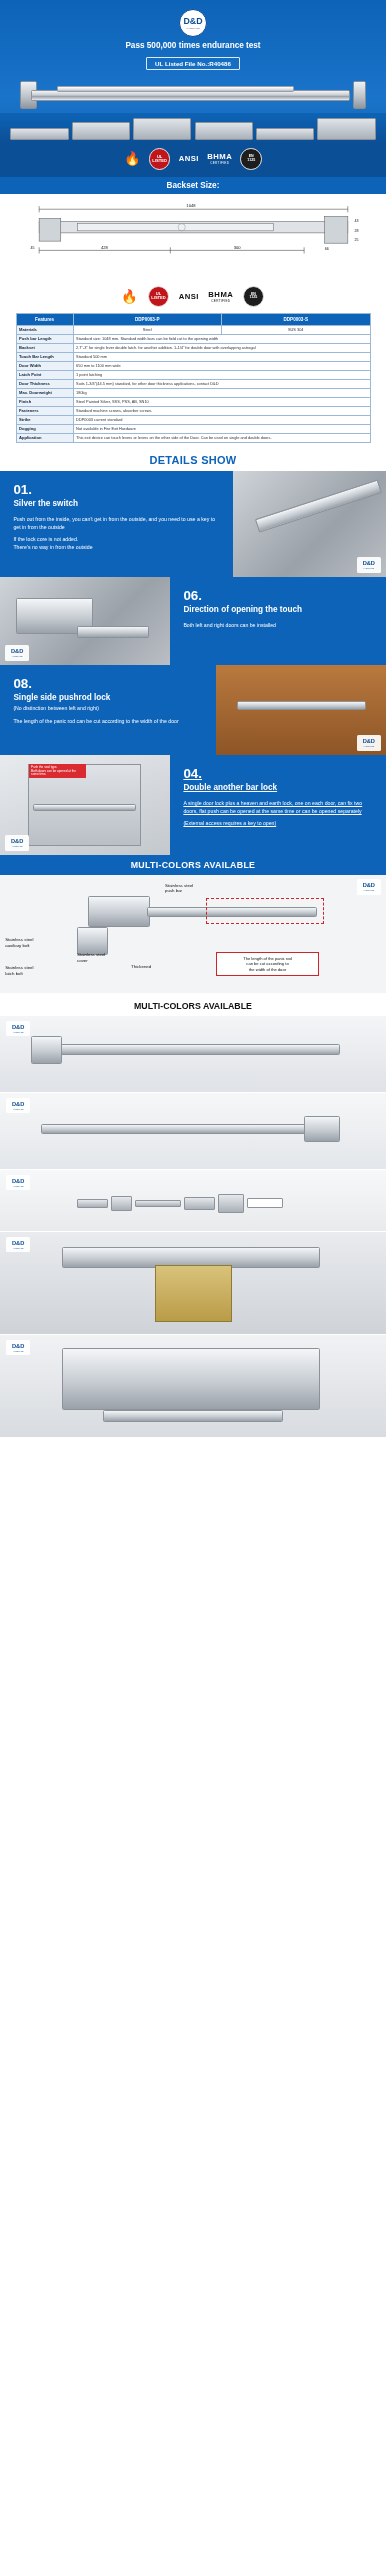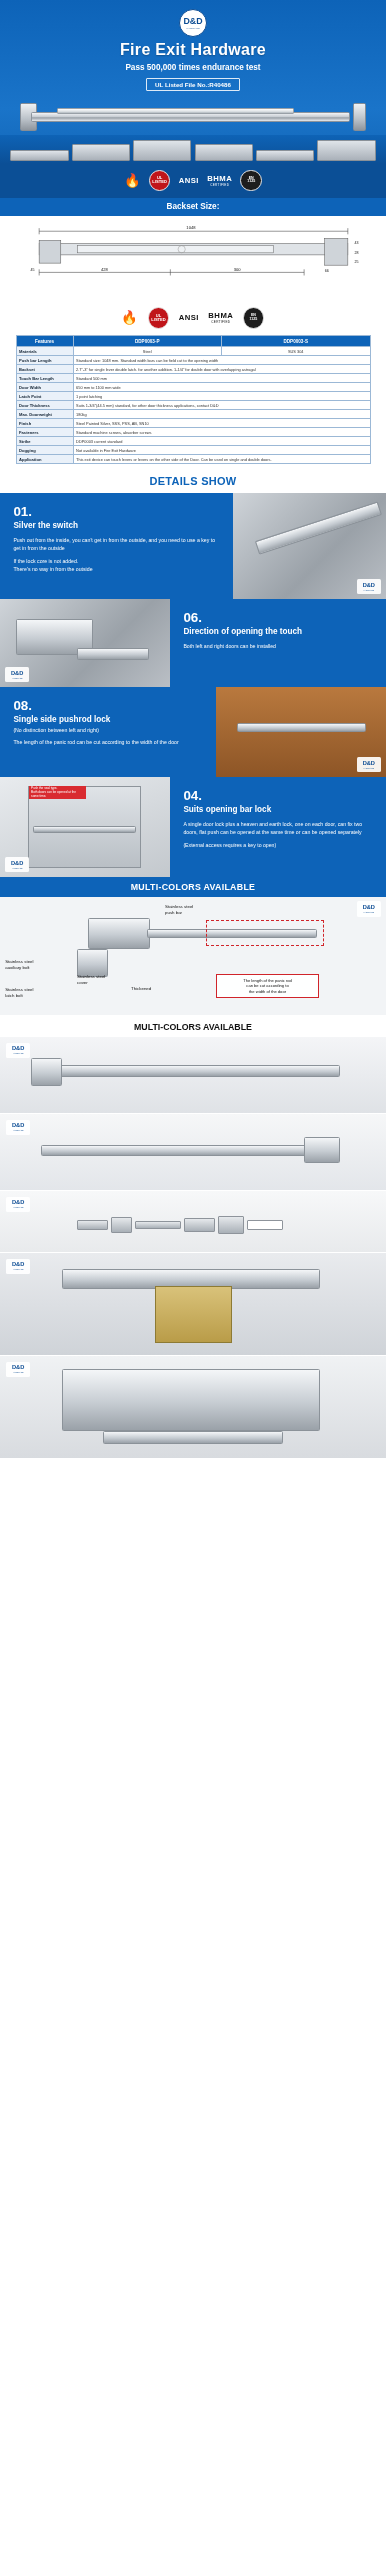--- a/index.html
+++ b/index.html
@@ -214,21 +214,20 @@
 </head>
 <body>
 
 <div class="page">
 
   <div class="hero">
     <div class="hero-logo">
       <span class="dd">D&amp;D</span>
       <span class="sub">HARDWARE</span>
     </div>
-    <h1>Fire Exit Hardware</h1>
     <h2>Pass 500,000 times endurance test</h2>
     <div class="ul-line">UL Listed File No.:R40486</div>
 
     <div class="hero-product">
       <div class="bar-end left"></div>
       <div class="bar-device"></div>
       <div class="bar-push"></div>
       <div class="bar-end right"></div>
     </div>
 
@@ -430,23 +429,23 @@
       <div class="img-pane photo-light" style="width:170px;height:100px;">
         <div style="position:absolute;left:28px;top:9.3px;width:113px;height:82px;background:linear-gradient(180deg,#dfe3e7,#b9bfc5);border:0.5px solid #8d949b;"></div>
         <div class="device-h" style="left:33px;top:49px;width:103px;height:7.2px;"></div>
         <div style="position:absolute;left:29px;top:9.3px;width:57px;height:13.4px;background:#d92b30;color:#fff;font-size:3.1px;padding:1.5px 2.1px;line-height:1.25;white-space:pre-line;">Push the seal type.
 Both doors can be opened at the same time.</div>
         <div class="wm">
           <span class="dd">D&amp;D</span>
           <span class="sub">HARDWARE</span>
         </div>
       </div>
-      <div class="txt-pane" style="width:216px;height:100px;">
+      <div class="txt-pane" style="width:216px;height:100px;text-decoration:underline;">
         <div class="num">04.</div>
-        <div class="head">Suits opening bar lock</div>
+        <div class="head">Double another bar lock</div>
         <p>A single door lock plus a heaven and earth lock, one on each door, can fix two doors, flat push can be opened at the same time or can be opened separately</p>
         <p>(External access requires a key to open)</p>
       </div>
     </div>
   </div>
 
   <div class="mc-banner">MULTI-COLORS AVAILABLE</div>
 
   <div class="callout-wrap">
     <div class="device-h" style="left:88px;top:20.6px;width:62px;height:31px;"></div>

